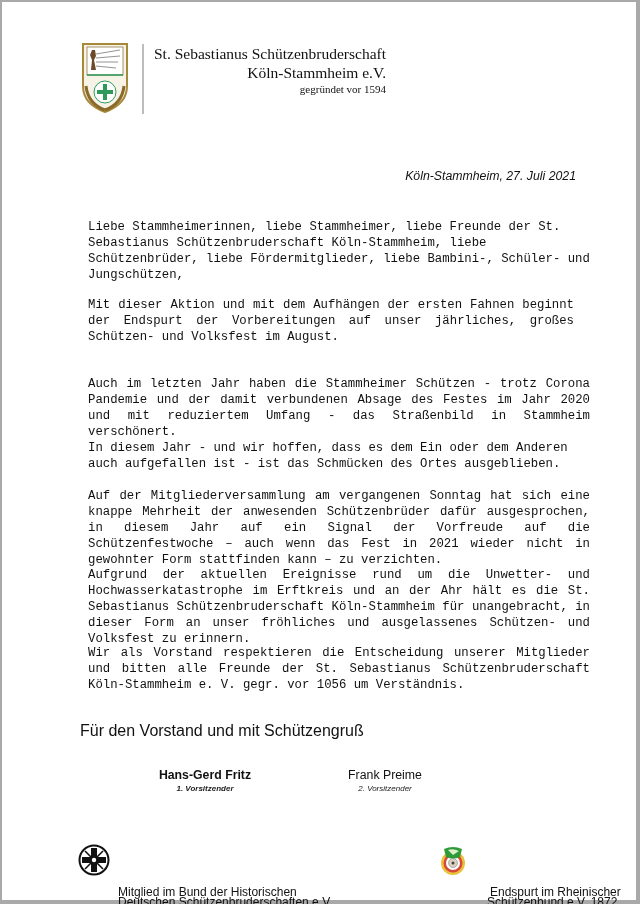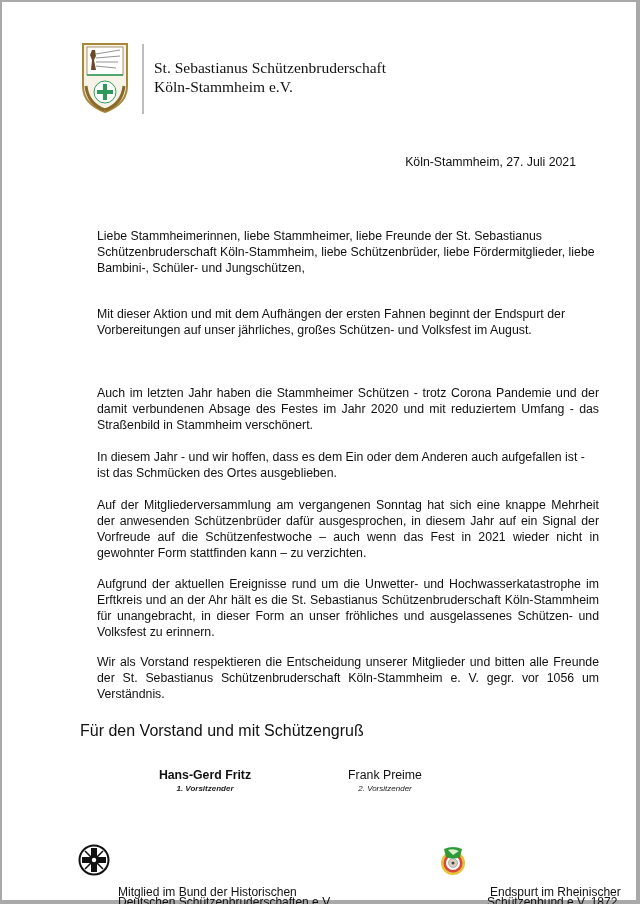--- a/index.html
+++ b/index.html
@@ -15,32 +15,32 @@
       box-sizing: border-box;
       border-left: 2px solid #a9a9a9;
       border-top: 2px solid #a9a9a9;
       border-right: 4px solid #a9a9a9;
       border-bottom: 4px solid #a9a9a9;
       background: #fff;
     }
     .header { position: absolute; left: 78px; top: 40px; height: 74px; }
     .crest { position: absolute; left: 0; top: 0; width: 50px; height: 72px; }
     .divider { position: absolute; left: 62px; top: 2px; width: 2px; height: 70px; background: #bdbdbd; }
-    .org { position: absolute; left: 74px; top: 16px; font-family: "Liberation Serif", serif; white-space: nowrap; }
+    .org { position: absolute; left: 74px; top: 2px; font-family: "Liberation Serif", serif; white-space: nowrap; text-align: right; }
     .org .l1 { font-size: 15.5px; line-height: 19px; }
     .org .l2 { font-size: 15.5px; line-height: 19px; }
     .org .l3 { font-size: 11px; line-height: 15px; }
 
-    .date { position: absolute; right: 60px; top: 153px; font-size: 12.3px; }
+    .date { position: absolute; right: 60px; top: 167px; font-size: 12.3px; font-style: italic; }
 
     .body-text {
       position: absolute; left: 78px; width: 502px;
       font-size: 12.3px; line-height: 16px; text-align: justify;
     }
-    .p { margin: 17px; }
+    .p { margin: 8px; font-family: Liberation Mono, monospace; }
     .salutation { top: 209px; text-align: left; }
     .p1 { top: 287px; }
     .p2 { top: 366px; }
     .p3 { top: 430px; text-align: left; }
     .p4 { top: 478px; }
     .p5 { top: 557px; }
     .p6 { top: 635px; }
     .closing { position: absolute; left: 78px; top: 720px; font-size: 16px; }
 
     .sig { position: absolute; top: 766px; text-align: center; }
@@ -75,20 +75,21 @@
       <circle cx="25" cy="50" r="11" fill="#fff" stroke="#2e9a5a" stroke-width="1"></circle>
       <rect x="23" y="42" width="4" height="16" fill="#2e9a5a"></rect>
       <rect x="17" y="48" width="16" height="4" fill="#2e9a5a"></rect>
       <path d="M6 44 Q8 62 25 68" fill="none" stroke="#8a6a2a" stroke-width="3"></path>
       <path d="M44 44 Q42 62 25 68" fill="none" stroke="#8a6a2a" stroke-width="3"></path>
     </svg>
     <div class="divider"></div>
     <div class="org">
       <div class="l1">St. Sebastianus Schützenbruderschaft</div>
       <div class="l2">Köln-Stammheim e.V.</div>
+      <div class="l3">gegründet vor 1594</div>
     </div>
   </div>
 
   <div class="date">Köln-Stammheim, 27. Juli 2021</div>
 
   <p class="body-text p salutation">Liebe Stammheimerinnen, liebe Stammheimer, liebe Freunde der St. Sebastianus Schützenbruderschaft Köln-Stammheim, liebe Schützenbrüder, liebe Fördermitglieder, liebe Bambini-, Schüler- und Jungschützen,</p>
 
   <div class="body-text p1">
     <p class="p">Mit dieser Aktion und mit dem Aufhängen der ersten Fahnen beginnt der Endspurt der Vorbereitungen auf unser jährliches, großes Schützen- und Volksfest im August.</p>
   </div>

